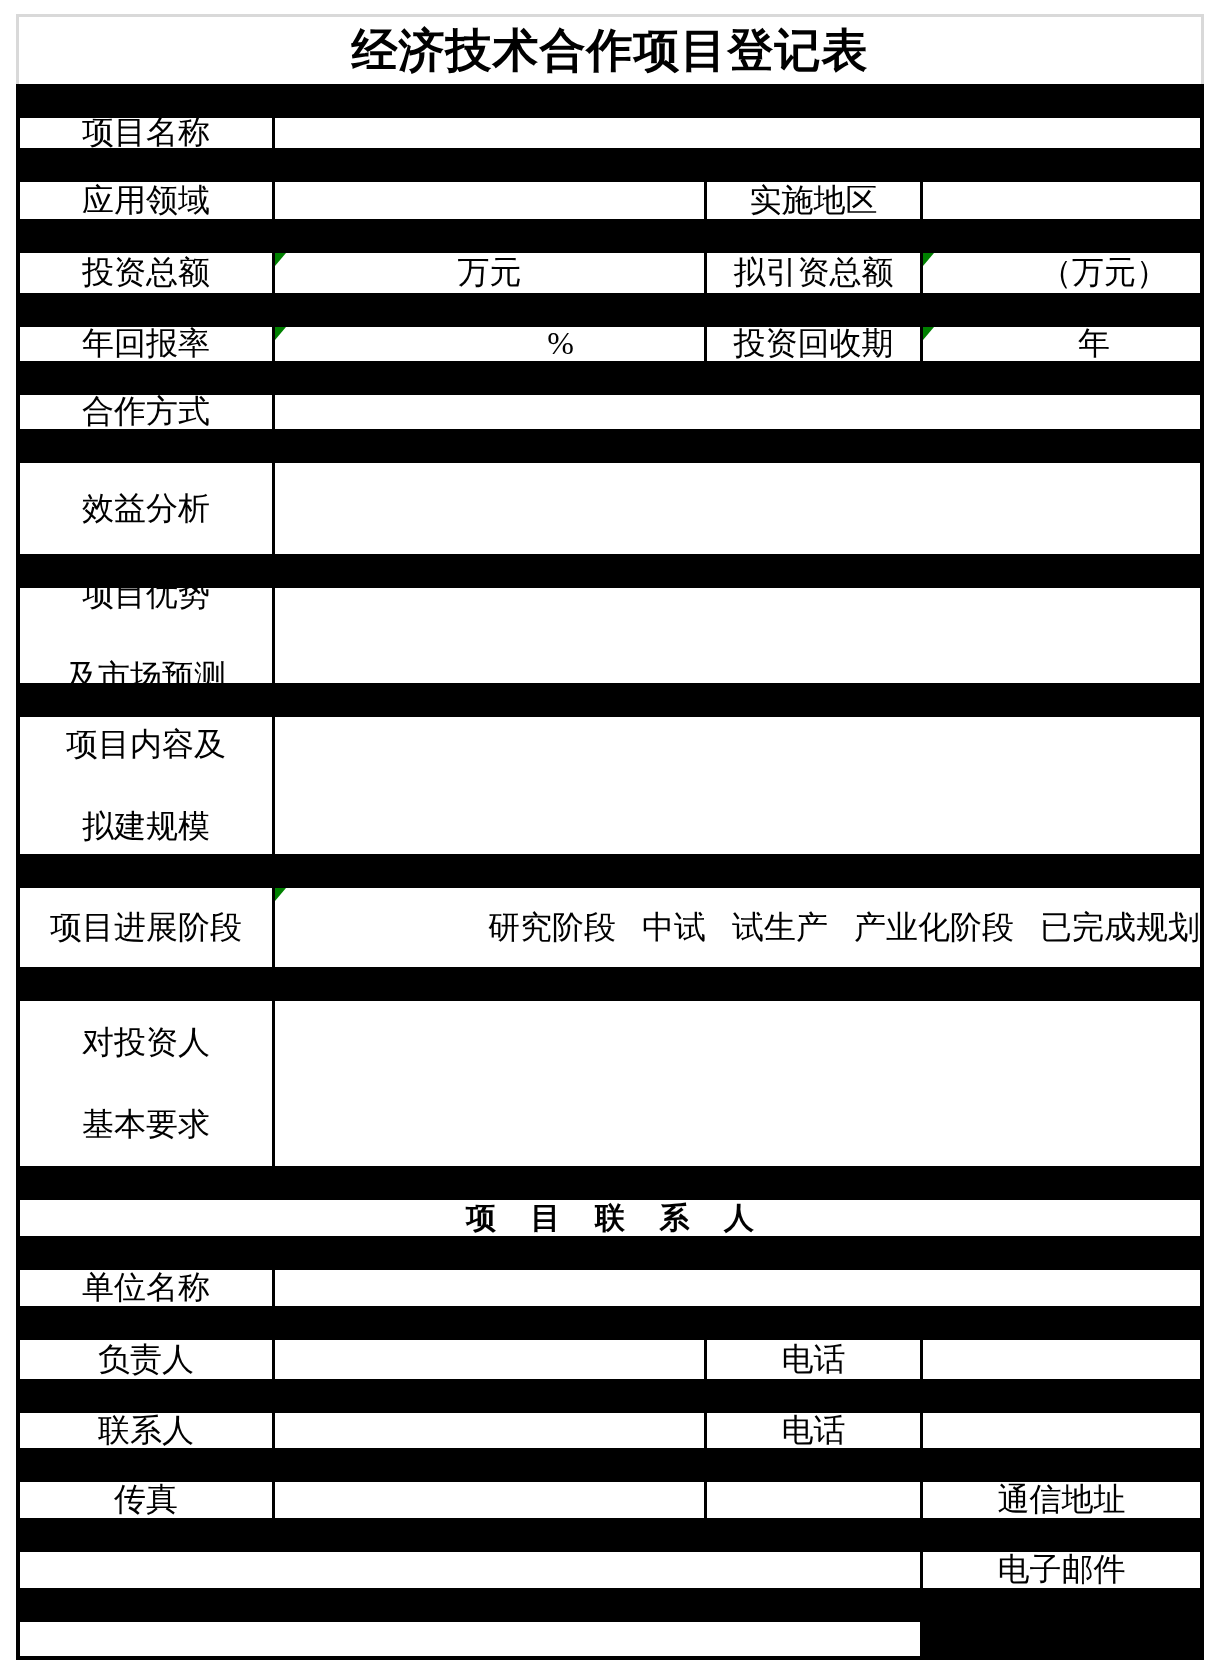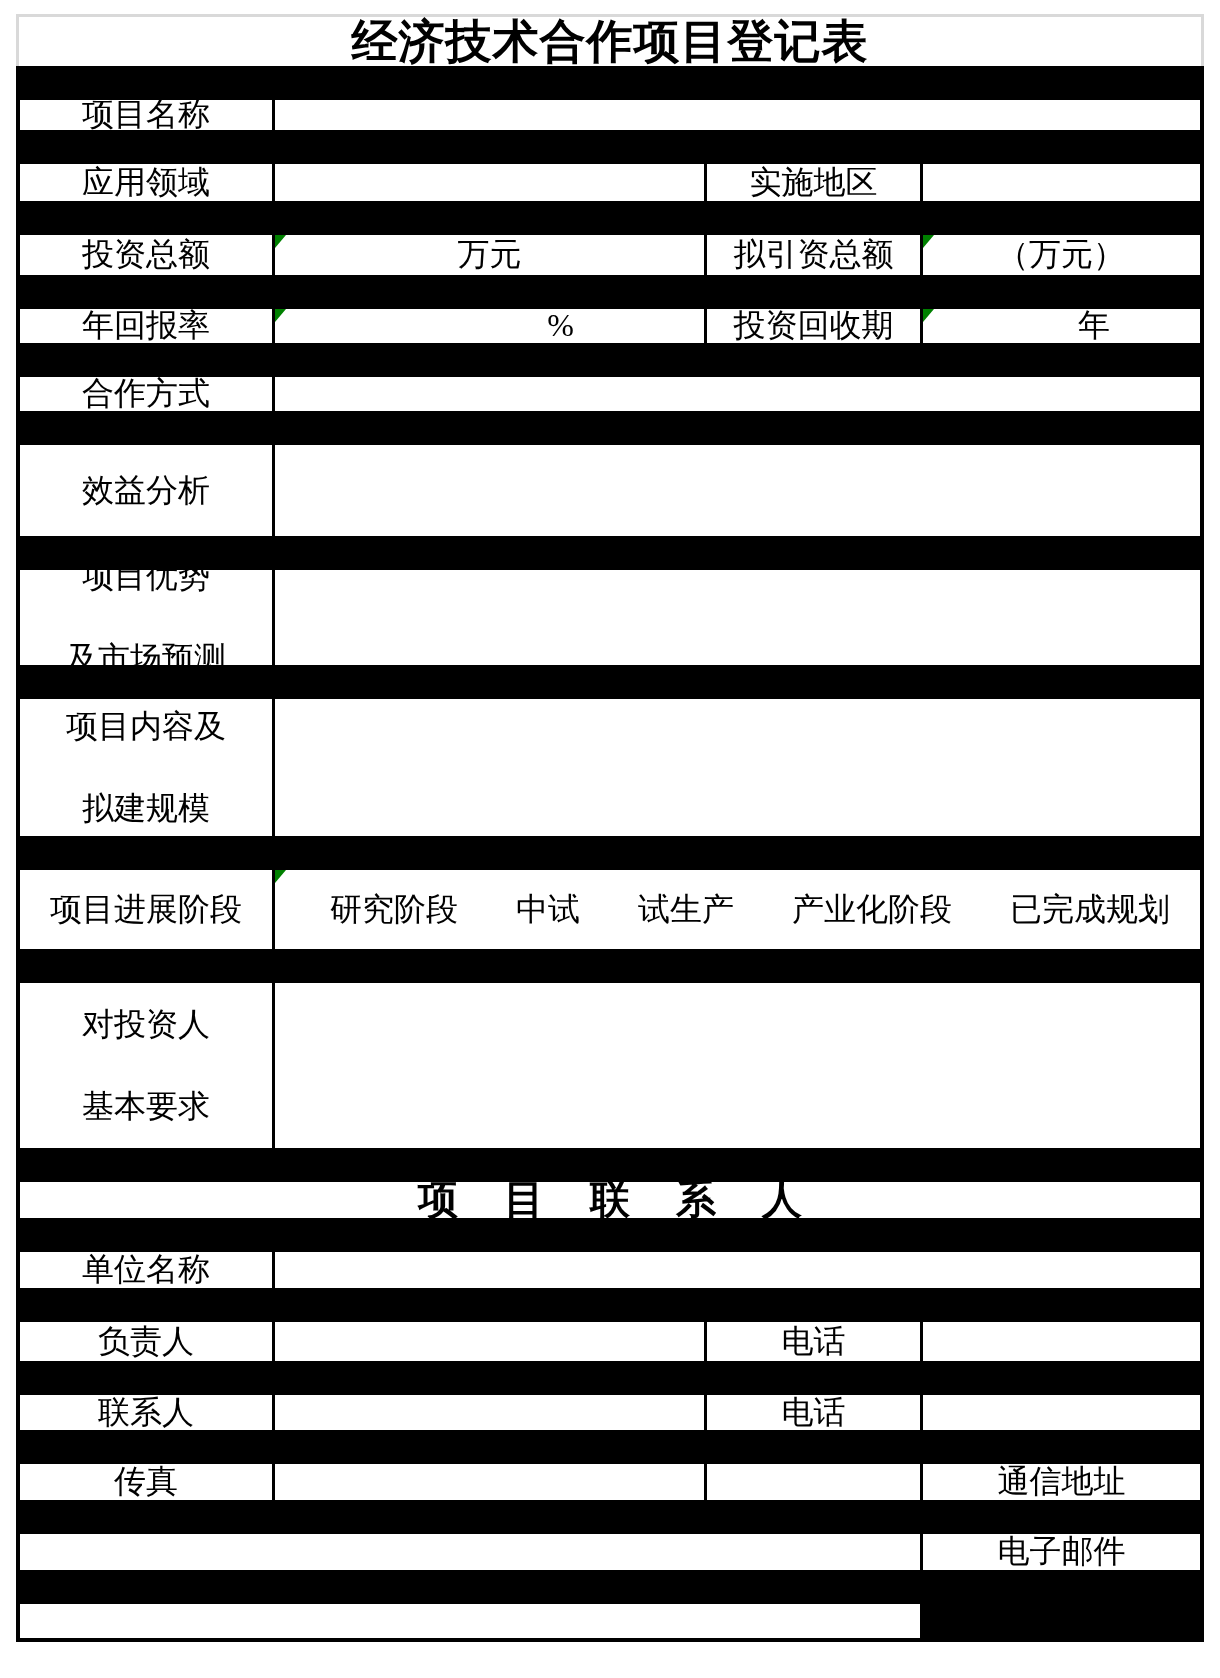--- a/index.html
+++ b/index.html
@@ -10,21 +10,21 @@
   }
   *{box-sizing:border-box;margin:0;padding:0;}
   html,body{background:var(--bg);}
   body{
     width:1220px;height:1678px;overflow:hidden;
     font-family:"Liberation Serif","DejaVu Serif",serif;
     color:#000;
   }
   .sheet{margin:14px 0 0 16px;width:1188px;}
   .title-box{
-    height:52px;width:1188px;
+    height:70px;width:1188px;
     border:3px solid var(--title-border);border-bottom:none;
     display:flex;align-items:center;justify-content:center;
     font-size:46px;font-weight:bold;letter-spacing:1px;
   }
   .grid{
     display:grid;
     grid-template-columns:252px 429px 213px 277px;
     grid-template-rows:60px 67px 70px 64px 64px 121px 125px 167px 109px 195px 66px 66px 69px 65px 66px 66px 64px;
     column-gap:3px;row-gap:4px;
     background:var(--border-black);
@@ -37,37 +37,37 @@
     font-size:32px;line-height:1.16;
     position:relative;
     margin-top:30px;
   }
   .span3{grid-column:span 3;}
   .span4{grid-column:span 4;}
   .label{text-align:center;}
   .value{justify-content:flex-start;}
   .value.center{justify-content:center;}
   .value.right{justify-content:flex-end;}
-  .pad48{padding-right:75px;}
+  .pad48{padding-right:32px;}
   .pad90{padding-right:90px;}
   .pad130{padding-right:130px;}
   .two-line{flex-direction:column;gap:44px;}
   .tri .triangle{
     position:absolute;top:0;left:0;width:0;height:0;
     border-top:13px solid var(--triangle);
     border-right:11px solid transparent;
   }
-  .progress{gap:58px;padding-left:55px;}
+  .progress{gap:26px;padding-left:55px;justify-content:flex-end;}
   .progress .opt{white-space:nowrap;}
   .progress .selected{
     text-decoration-thickness:3px;
     text-underline-offset:8px;
   }
   .section-header{
-    font-weight:bold;font-size:40px;letter-spacing:0.45em;
+    font-weight:bold;font-size:30px;letter-spacing:0.45em;
     text-indent:0.45em; 
   }
 </style>
 </head>
 <body>
 
 <div class="sheet">
 
   <div class="title-box">
     <span>经济技术合作项目登记表</span>

